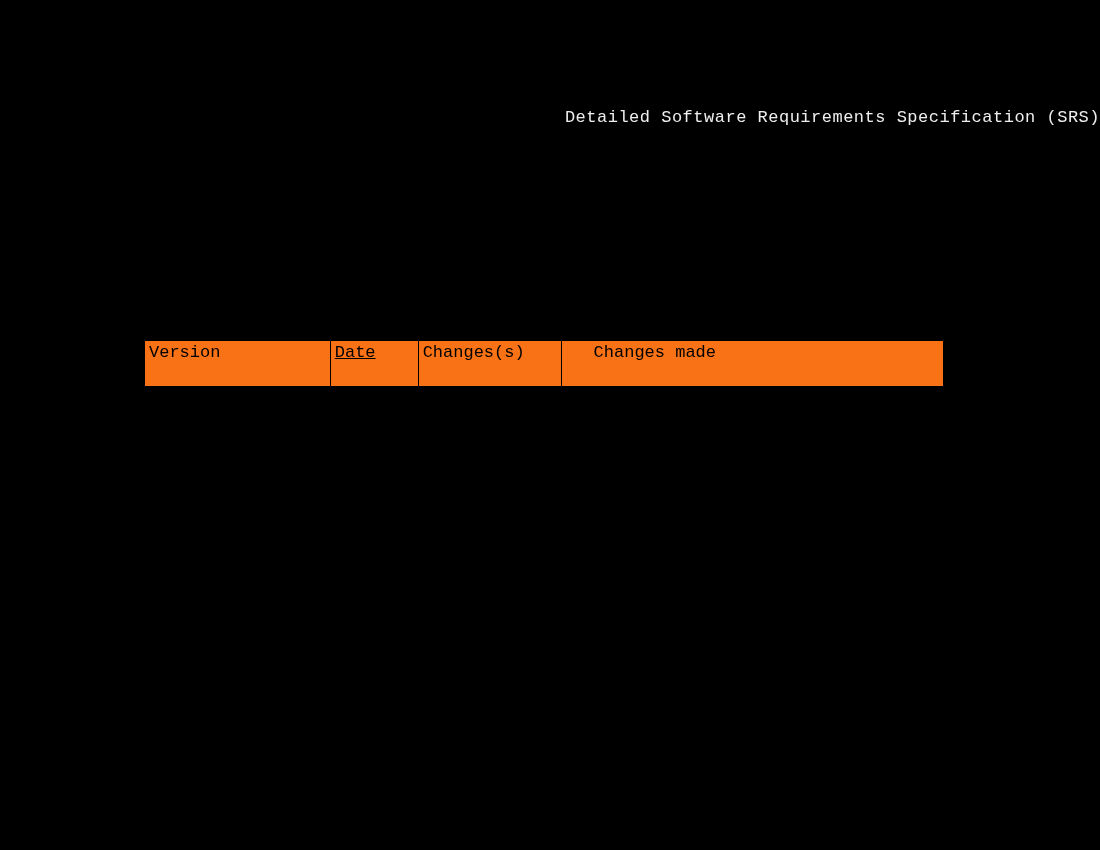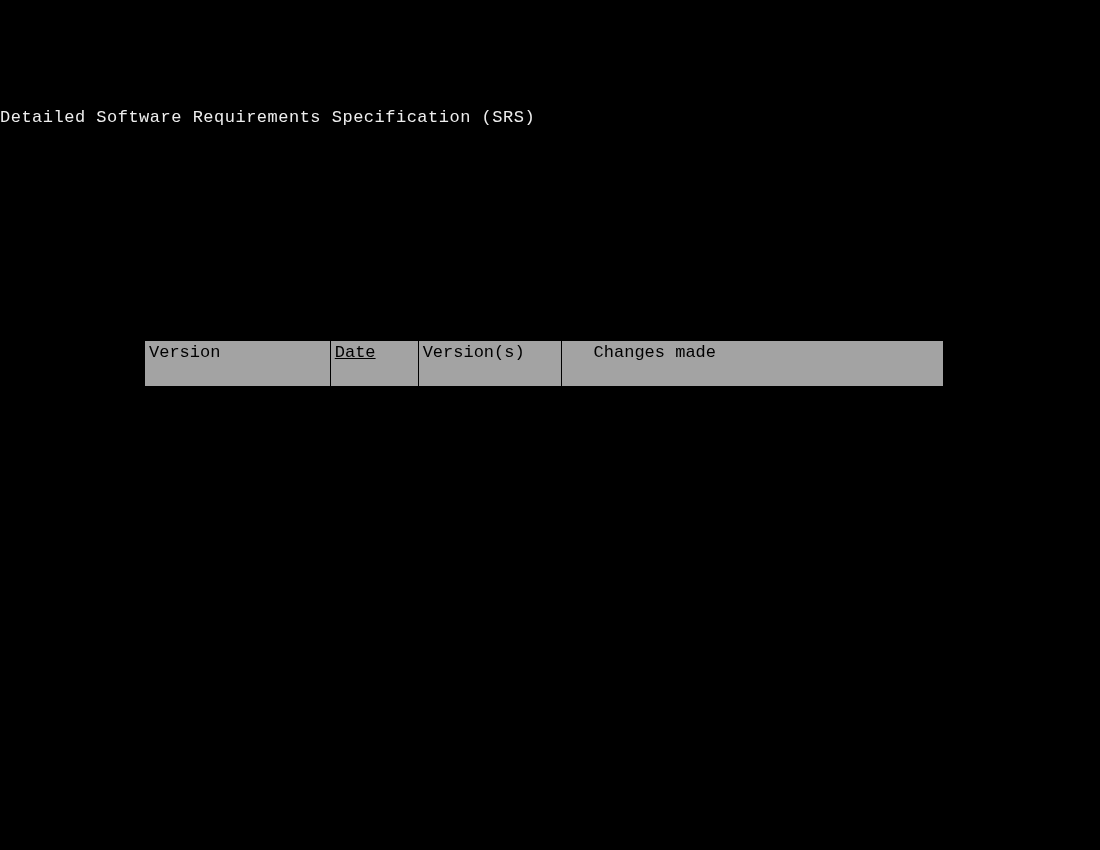--- a/index.html
+++ b/index.html
@@ -14,36 +14,36 @@
       font-family: "Courier New", Courier, monospace;
       color: #eeeeee;
       position: relative;
       overflow: hidden;
     }
     .title {
       position: absolute;
       top: 108px;
       left: 0;
       right: 0;
-      text-align: left;
+      text-align: right;
       font-size: 17px;
       letter-spacing: 0.5px;
     }
     .table-container {
       position: absolute;
       top: 340px;
       left: 144px;
       width: 800px;
     }
     table {
       border-collapse: collapse;
       width: 100%;
     }
     th {
-      background-color: #a3a3a3;
+      background-color: #f97316;
       color: #000000;
       font-weight: normal;
       text-align: left;
       vertical-align: top;
       padding: 2px 4px 24px 4px;
       border: 1px solid #000000;
       font-size: 17px;
       font-family: "Courier New", Courier, monospace;
     }
     .col-version {
@@ -65,18 +65,18 @@
 <body>
 
 <div class="title">Detailed Software Requirements Specification (SRS)</div>
 
 <div class="table-container">
   <table>
     <thead>
       <tr>
         <th class="col-version">Version</th>
         <th class="col-date">Date</th>
-        <th class="col-author">Version(s)</th>
+        <th class="col-author">Changes(s)</th>
         <th class="col-changes">Changes made</th>
       </tr>
     </thead>
   </table>
 </div>
 
 </body></html>

